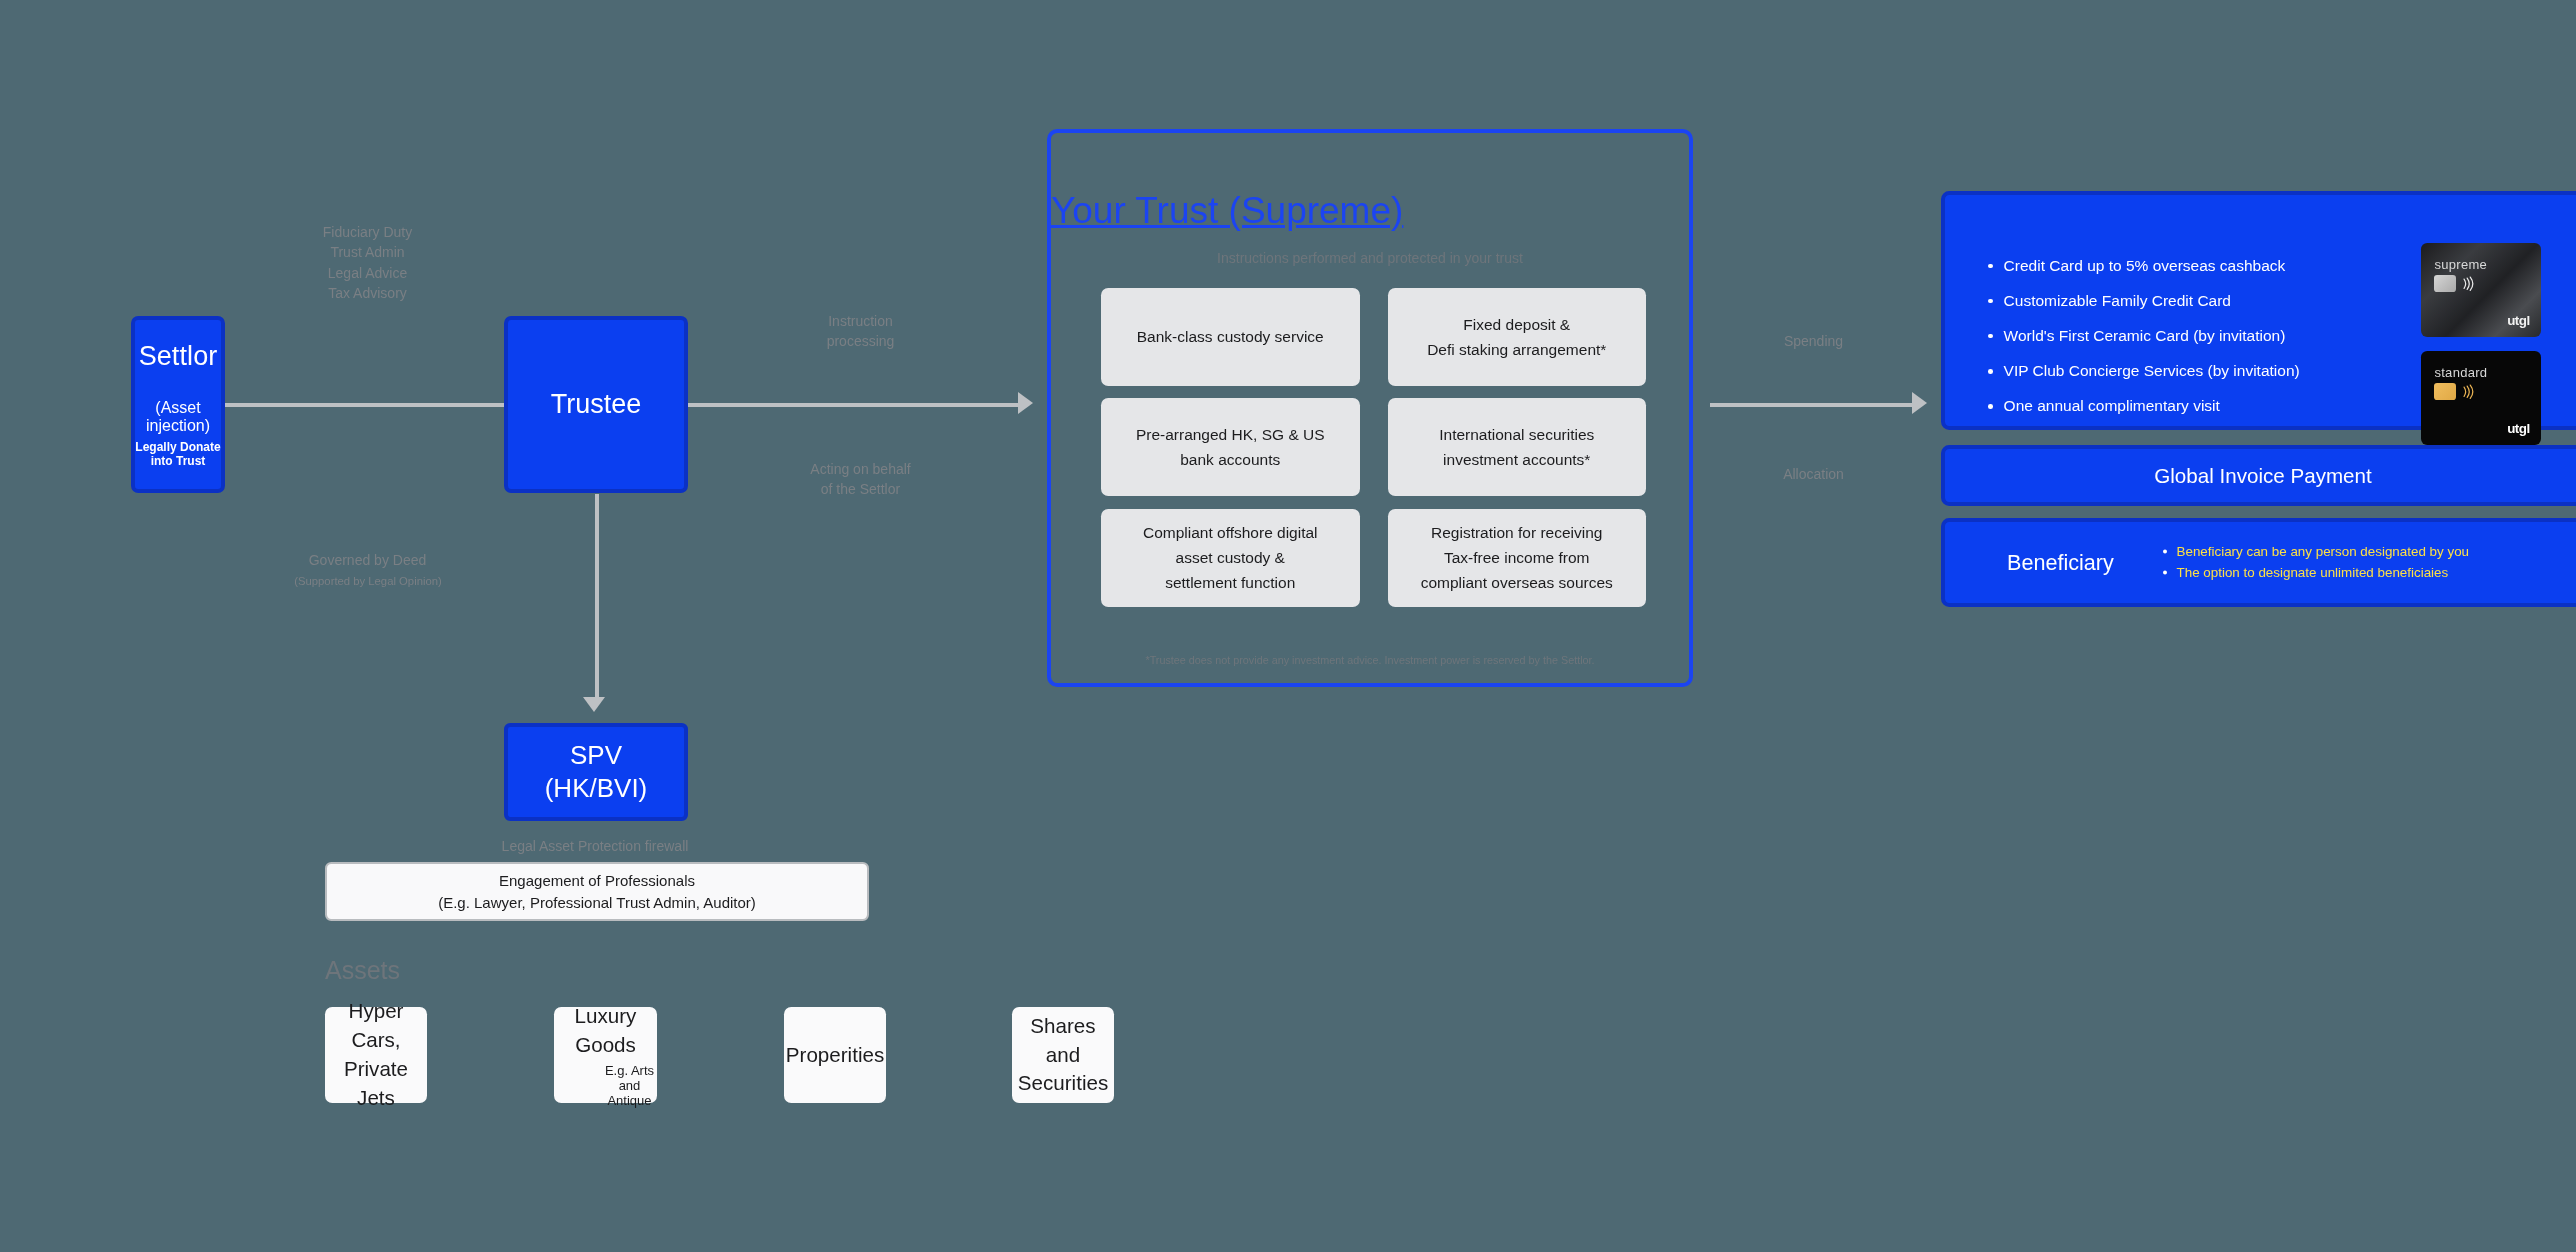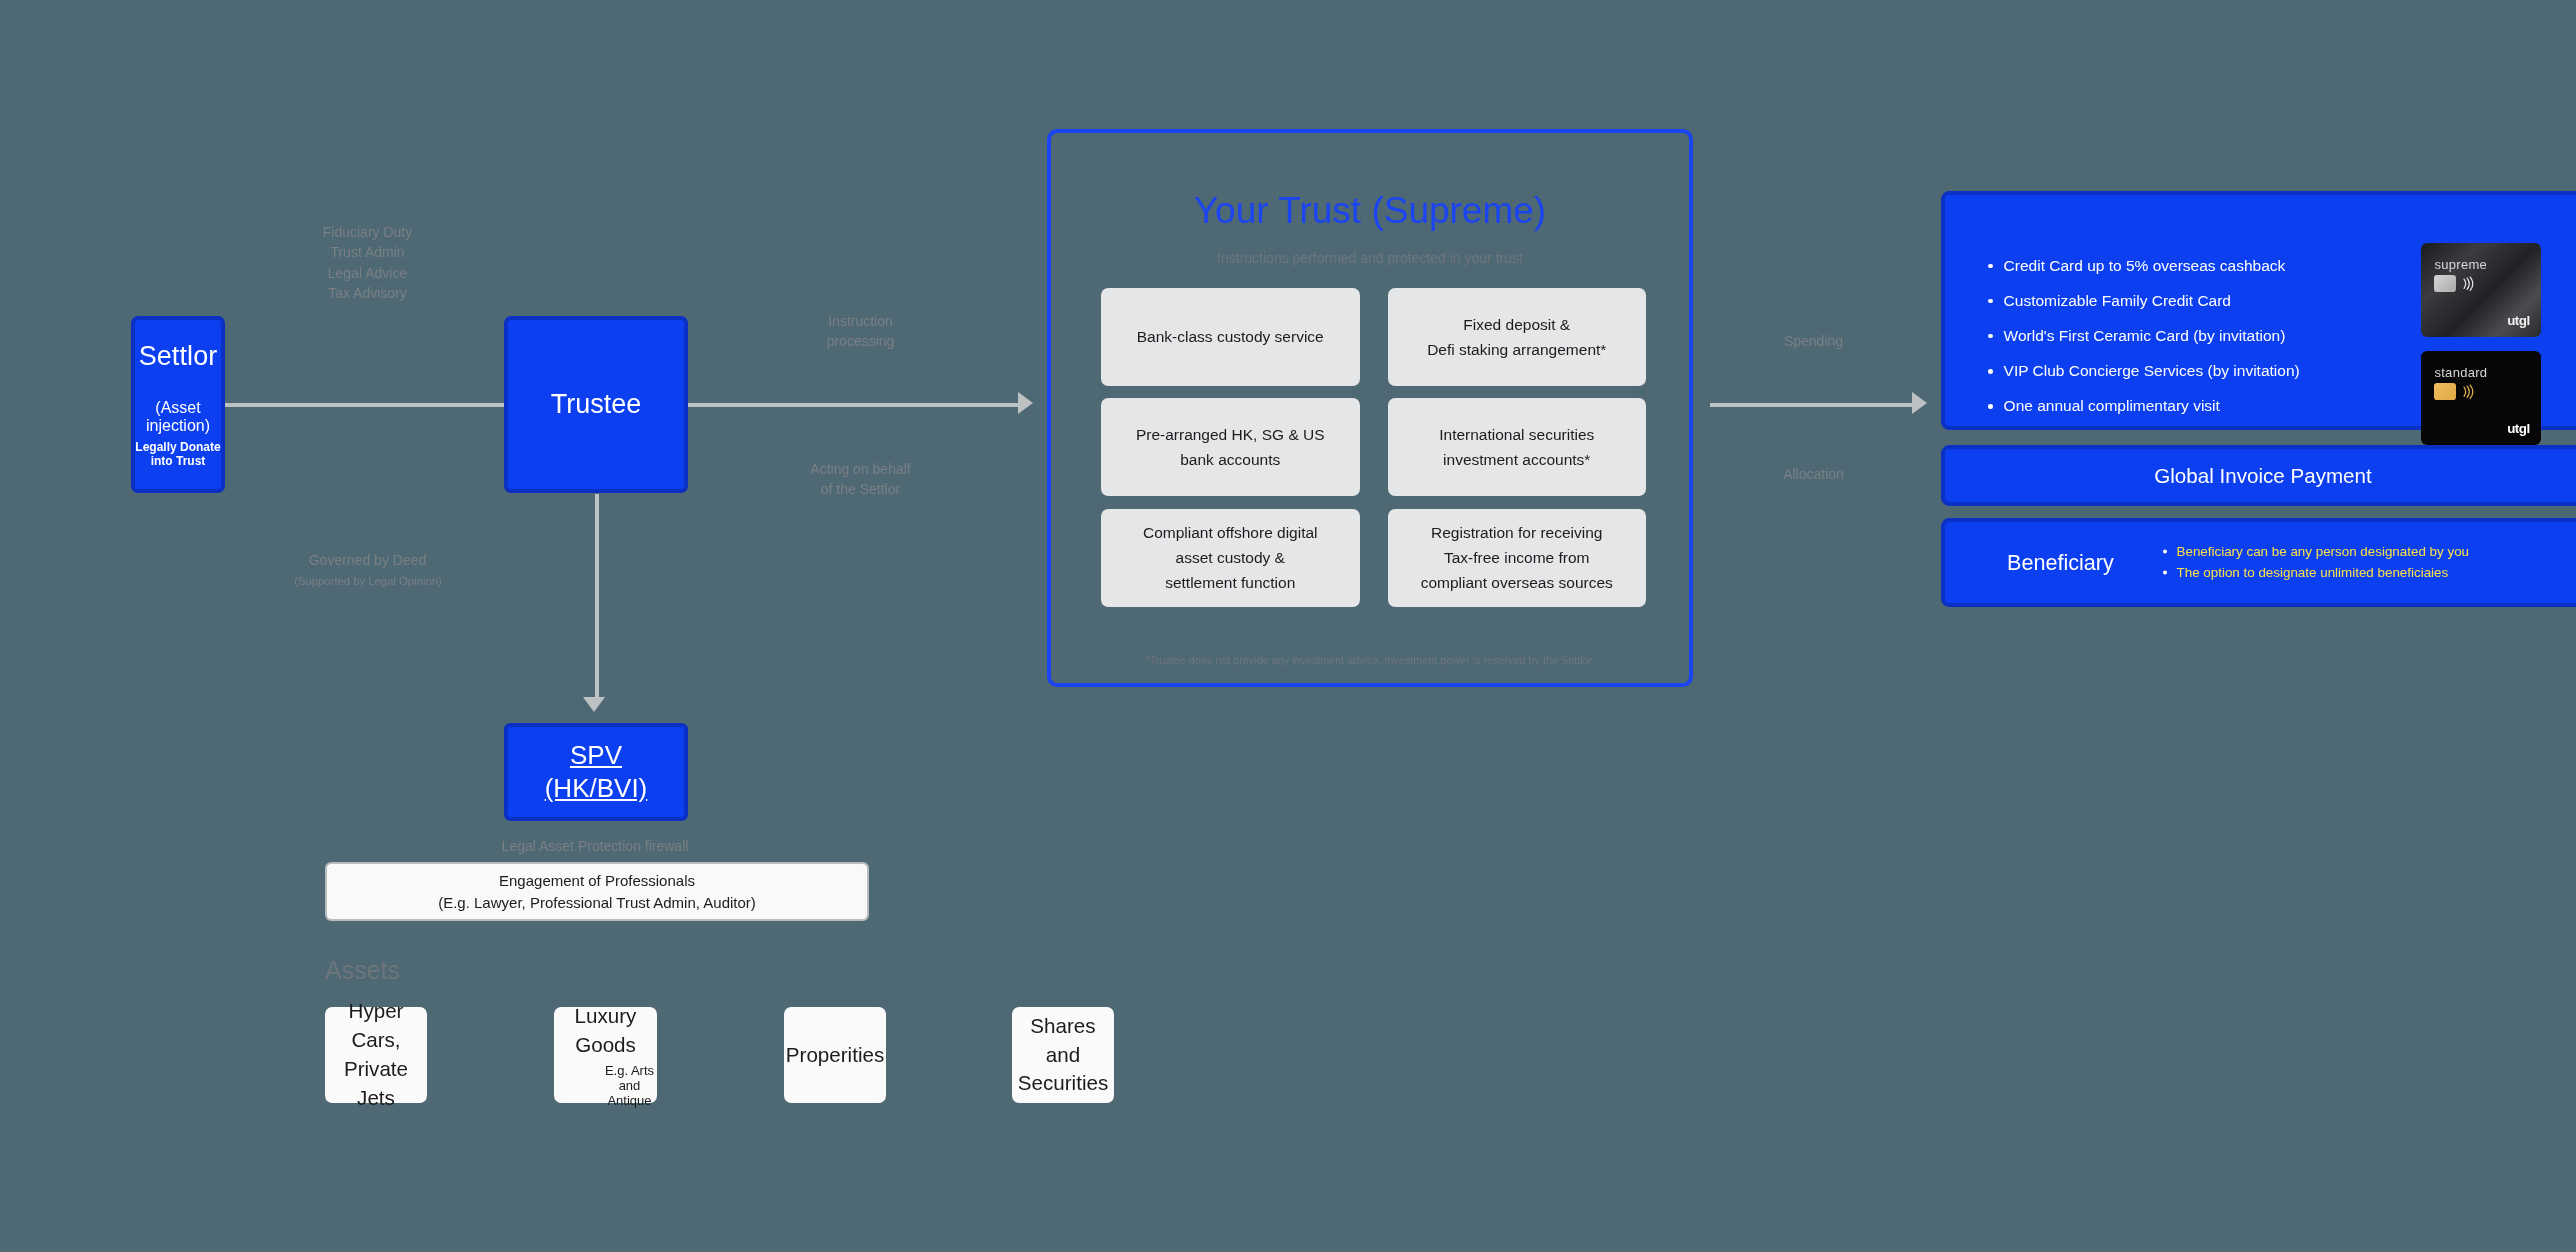--- a/index.html
+++ b/index.html
@@ -75,24 +75,24 @@
   #trust-panel {
     position:absolute;
     left:1047px; top:129px;
     width:646px; height:558px;
     border:4.6px solid #1B44F2;
     border-radius:10.3px;
     background:transparent;
   }
   #trust-title {
     position:absolute; top:57px; left:0; right:0;
-    text-align:center;
     font-size:37px;
     color:#1B44F2;
     font-weight:400;
+    text-decoration:underline;
   }
   #trust-subtitle {
     position:absolute; top:117px; left:0; right:0;
     text-align:center;
     font-size:14px;
     color:#6E757B;
   }
   #trust-grid {
     position:absolute;
     top:155px; left:50px;
@@ -276,21 +276,21 @@
     <div class="n-title">Settlor</div>
     <div class="n-sub">(Asset injection)</div>
     <div class="n-sub2">Legally Donate into Trust</div>
   </div>
 
   <div class="node" id="trustee">
     <div class="n-title">Trustee</div>
   </div>
 
   <div class="node" id="spv">
-    <div class="n-title" style="white-space:pre-line;text-decoration:underline;">SPV
+    <div class="n-title" style="white-space:pre-line;">SPV
 (HK/BVI)</div>
   </div>
 
   <div class="annot" style="left:280px; top:222px; width:175px; font-size:14px;">Fiduciary Duty
 Trust Admin
 Legal Advice
 Tax Advisory</div>
 
   <div class="annot" style="left:280px; top:550px; width:175px; font-size:14px;">Governed by Deed</div>
   <div class="annot" style="left:270px; top:573px; width:196px; font-size:11.3px;">(Supported by Legal Opinion)</div>

